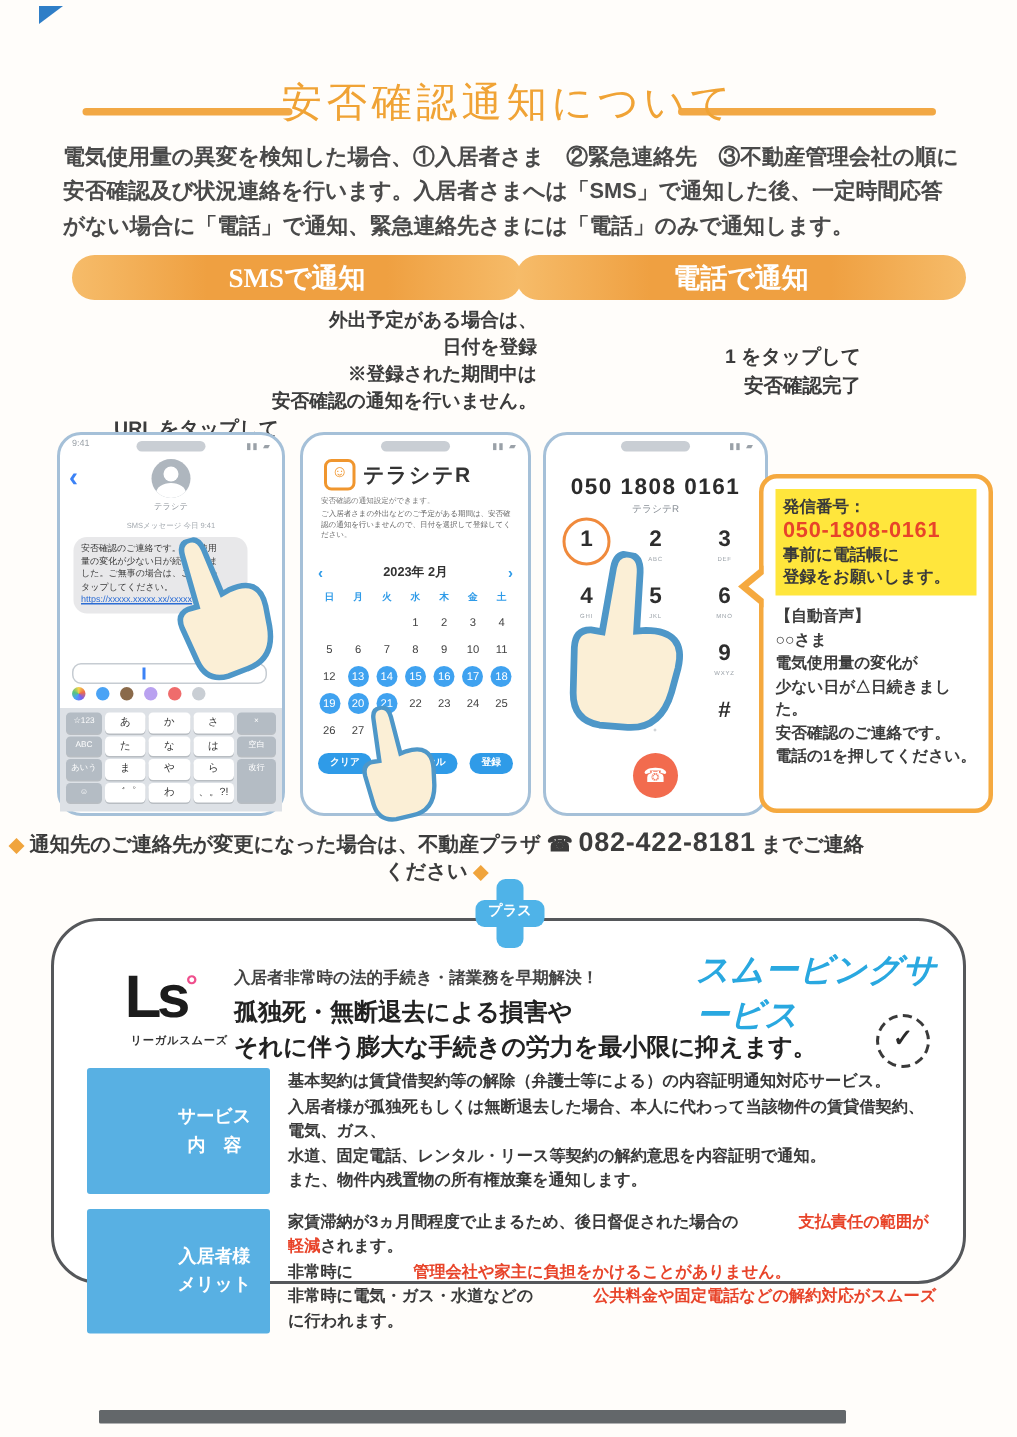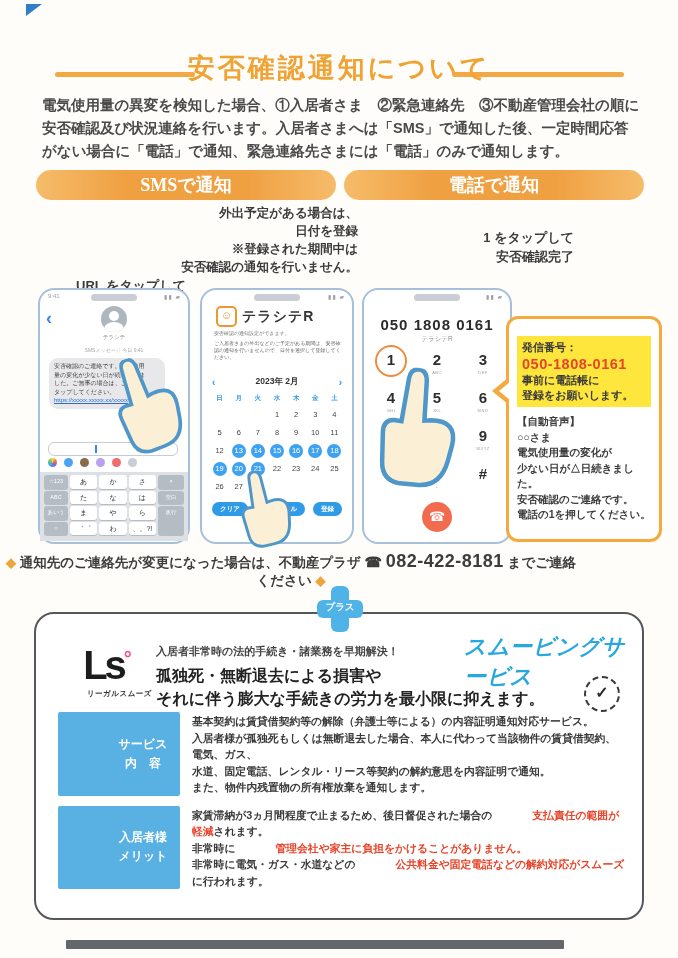--- a/index.html
+++ b/index.html
@@ -3,21 +3,21 @@
 <meta charset="utf-8">
 <style>
   html,body{margin:0;padding:0;}
   body{width:678px;height:958px;position:relative;background:#fffdfa;overflow:hidden;
        font-family:"Liberation Sans",sans-serif;color:#3d3d3d;}
   .abs{position:absolute;}
   
   .corner{left:26px;top:4px;width:0;height:0;border-top:12px solid #2f7ec7;border-right:16px solid transparent;}
   
   .title-line{top:72px;height:5px;background:#f2a844;border-radius:3px;}
-  .page-title{top:50px;left:0;width:678px;text-align:center;font-size:27px;font-weight:bold;
+  .page-title{top:50px;left:0;width:678px;text-align:center;font-size:27px;font-weight:normal;
               color:#f0a335;letter-spacing:3px;}
   .intro{left:42px;top:94px;width:600px;font-size:14.5px;font-weight:bold;color:#4a4a4a;line-height:23px;}
   
   .banner{top:170px;width:300px;height:30px;border-radius:16px;text-align:center;line-height:30px;
           color:#fff;font-size:18px;font-weight:bold;font-family:"Liberation Serif",serif;
           background:linear-gradient(90deg,#f6bc6a,#efa041 30%,#efa041 70%,#f6bc6a);}
   
   .cap{font-weight:bold;color:#3c3c3c;text-align:right;}
   .cap-left{left:36px;top:228px;width:150px;font-size:13px;line-height:19px;margin-top:48px;}
   .cap-center{left:178px;top:204px;width:180px;font-size:12.5px;line-height:18px;}
@@ -77,37 +77,37 @@
            display:grid;grid-template-columns:repeat(3,34px);grid-auto-rows:38px;column-gap:12px;}
   .dkey{text-align:center;position:relative;}
   .dnum{font-size:15px;font-weight:bold;color:#2e2e2e;line-height:20px;display:block;}
   .dsub{font-size:4px;color:#9aa1a8;letter-spacing:0.5px;display:block;}
   .circ-ring{position:absolute;left:50%;top:11px;transform:translate(-50%,-50%);width:28px;height:28px;
              border:2.5px solid #f08a3c;border-radius:50%;}
   .hangup{position:absolute;left:50%;bottom:10px;transform:translateX(-50%);width:30px;height:30px;
           border-radius:50%;background:#f26b4e;color:#fff;font-size:13px;line-height:30px;text-align:center;}
   
   .callout{left:506px;top:316px;width:156px;height:226px;background:#fff;border:3px solid #f5a93f;
-           border-radius:12px;padding:17px 8px;box-sizing:border-box;}
+           border-radius:12px;padding:7px 8px;box-sizing:border-box;}
   .callout .arrow-o{position:absolute;left:-17px;top:58px;width:0;height:0;
            border-top:14px solid transparent;border-bottom:14px solid transparent;border-right:17px solid #f5a93f;}
   .callout .arrow-w{position:absolute;left:-10px;top:63px;width:0;height:0;
            border-top:9px solid transparent;border-bottom:9px solid transparent;border-right:11px solid #fff;}
   .hl{background:#ffe63c;padding:4px 5px;}
   .hl .h1{font-size:11px;font-weight:bold;color:#3a3a3a;}
   .hl .num{font-size:14.5px;font-weight:bold;color:#e8442a;letter-spacing:0.5px;margin:1px 0;}
   .hl .note{font-size:11px;font-weight:bold;color:#3a3a3a;line-height:15px;}
   .voice{margin-top:7px;font-size:10.5px;font-weight:bold;color:#3c3c3c;line-height:15.5px;}
   
   .notice{left:0;top:551px;width:582px;text-align:center;font-weight:bold;color:#3c3c3c;font-size:13.5px;}
   .notice .dia{color:#f0a43c;font-size:13px;}
   .notice .tel{font-size:18px;letter-spacing:0.5px;}
   .notice .telicon{font-size:14px;}
   
-  .svcbox{left:34px;top:612px;width:610px;height:308px;border:2.5px solid #55575a;border-radius:20px;
+  .svcbox{left:34px;top:612px;width:610px;height:244px;border:2.5px solid #55575a;border-radius:32px;
           background:#fff;box-sizing:border-box;}
   .plus-badge{left:317px;top:586px;width:46px;height:46px;z-index:3;}
   .plus-badge .pv{position:absolute;left:14px;top:0;width:18px;height:46px;background:#4fb3e8;border-radius:6px;}
   .plus-badge .ph{position:absolute;left:0;top:14px;width:46px;height:18px;background:#4fb3e8;border-radius:6px;}
   .plus-badge .pt{position:absolute;left:0;top:15px;width:46px;text-align:center;color:#fff;font-size:9.5px;
                   font-weight:bold;z-index:2;}
   .lslogo{position:absolute;left:24px;top:24px;width:92px;text-align:center;}
   .lslogo .mark{font-size:40px;font-weight:bold;color:#1c1c1c;line-height:40px;letter-spacing:-3px;}
   .lslogo .deg{color:#ef4f8d;font-size:20px;vertical-align:super;}
   .lslogo .cap{font-size:7.5px;color:#333;letter-spacing:0.5px;margin-top:4px;}
@@ -132,21 +132,21 @@
 <body>
 
 <div class="abs corner"></div>
 
 <div class="abs title-line" style="left:55px;width:140px;"></div>
 <div class="abs title-line" style="left:452px;width:172px;"></div>
 <div class="abs page-title">安否確認通知について</div>
 
 <div class="abs intro">電気使用量の異変を検知した場合、①入居者さま　②緊急連絡先　③不動産管理会社の順に安否確認及び状況連絡を行います。入居者さまへは「SMS」で通知した後、一定時間応答がない場合に「電話」で通知、緊急連絡先さまには「電話」のみで通知します。</div>
 
-<div class="abs banner" style="left:36px;">SMSで通知</div>
+<div class="abs banner" style="left:48px;">SMSで通知</div>
 <div class="abs banner" style="left:344px;">電話で通知</div>
 
 <div class="abs cap cap-left">
   <div>URL をタップして</div>
   <div>安否確認完了</div>
 </div>
 <div class="abs cap cap-center">
   <div>外出予定がある場合は、</div>
   <div>日付を登録</div>
   <div>※登録された期間中は</div>

